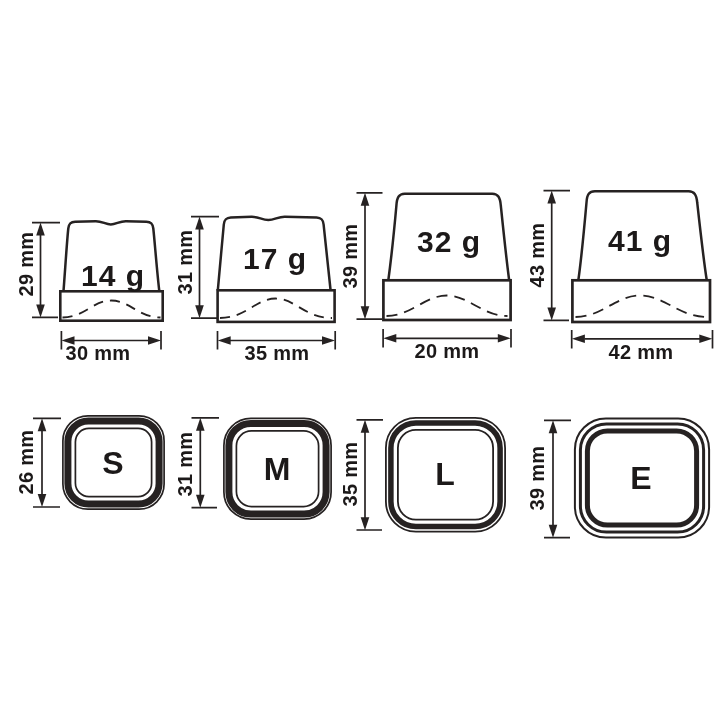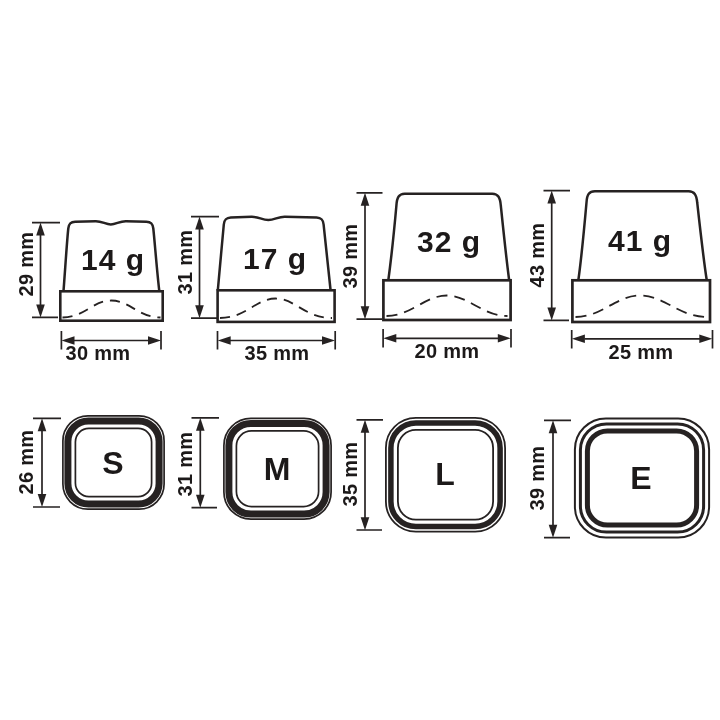--- a/index.html
+++ b/index.html
@@ -153,34 +153,34 @@
       <rect class="ln" stroke-width="5" x="587.4" y="430.9" width="109.2" height="94.2" rx="20"></rect>
     </g>
     <g>
       <path class="ln" stroke-width="1.7" d="M544 420.4 H571 M544 537.6 H570"></path>
       <line class="ln" stroke-width="1.7" x1="553" y1="433" x2="553" y2="525"></line>
       <polygon class="arw" points="553,420.3 548.7,433.3 557.3,433.3"></polygon>
       <polygon class="arw" points="553,537.7 548.7,524.7 557.3,524.7"></polygon>
     </g>
   </svg>
 
-  <div class="lbl wt" style="left:113px;top:260px;">14 g</div>
+  <div class="lbl wt" style="left:113px;top:276px;">14 g</div>
   <div class="lbl wt" style="left:275px;top:259px;">17 g</div>
   <div class="lbl wt" style="left:449px;top:242px;">32 g</div>
   <div class="lbl wt" style="left:640px;top:241px;">41 g</div>
 
   <div class="lbl dim vert" style="left:26px;top:264px;">29 mm</div>
   <div class="lbl dim vert" style="left:185px;top:262px;">31 mm</div>
   <div class="lbl dim vert" style="left:350px;top:256px;">39 mm</div>
   <div class="lbl dim vert" style="left:537px;top:255px;">43 mm</div>
 
   <div class="lbl dim" style="left:98px;top:353px;">30 mm</div>
   <div class="lbl dim" style="left:277px;top:353px;">35 mm</div>
   <div class="lbl dim" style="left:447px;top:351px;">20 mm</div>
-  <div class="lbl dim" style="left:641px;top:352px;">25 mm</div>
+  <div class="lbl dim" style="left:641px;top:352px;">42 mm</div>
 
   <div class="lbl letter" style="left:113px;top:463px;">S</div>
   <div class="lbl letter" style="left:277px;top:469px;">M</div>
   <div class="lbl letter" style="left:445px;top:474px;">L</div>
   <div class="lbl letter" style="left:641px;top:478px;">E</div>
 
   <div class="lbl dim vert" style="left:26px;top:462px;">26 mm</div>
   <div class="lbl dim vert" style="left:185px;top:464px;">31 mm</div>
   <div class="lbl dim vert" style="left:350px;top:474px;">35 mm</div>
   <div class="lbl dim vert" style="left:537px;top:478px;">39 mm</div>

